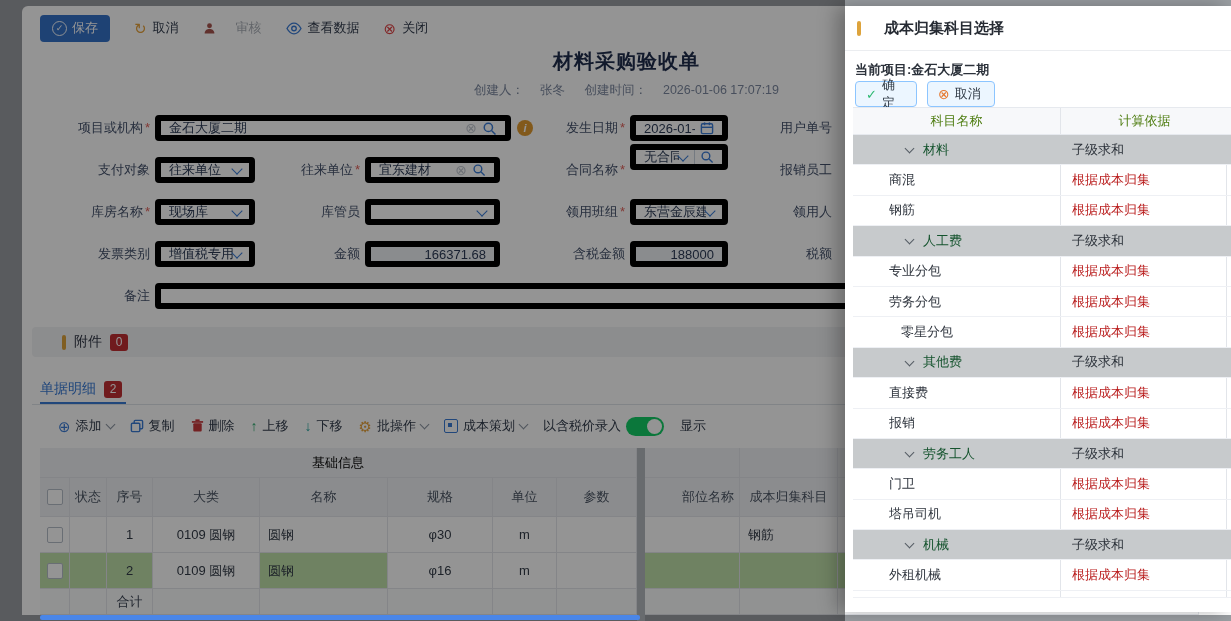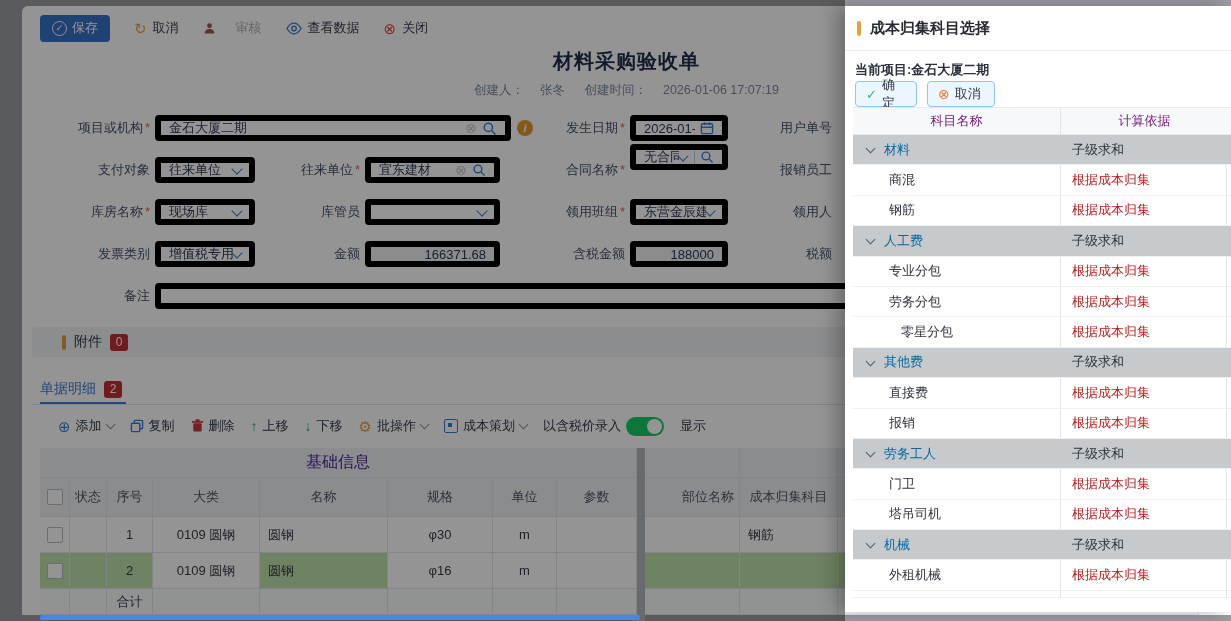--- a/index.html
+++ b/index.html
@@ -62,45 +62,45 @@
   .toggle.on{background:#13ce66;}
   .toggle .knob{position:absolute;top:2px;width:15px;height:15px;border-radius:50%;background:#fff;left:2px;}
   .toggle.on .knob{left:auto;right:2px;}
   
   .gsec{position:absolute;top:442px;}
   .grow{display:flex;}
   .gcell{box-sizing:border-box;border-right:1px solid #e3e6eb;border-bottom:1px solid #e3e6eb;display:flex;align-items:center;
          justify-content:center;font-size:13px;color:#333b47;overflow:hidden;white-space:nowrap;}
   .gcell.left{justify-content:flex-start;padding-left:8px;}
   .ghead .gcell{background:#f0f2f5;color:#4c5665;}
-  .ggroup .gcell{background:#f0f2f5;font-size:16px;color:#4c1d95;}
+  .ggroup .gcell{background:#f0f2f5;font-size:13px;color:#000000;}
   .grow.sel .gcell{background:#bfe0aa;}
   .grow.sel .gcell.edit{background:rgba(255,255,255,.55);}
   .grow.total .gcell{background:#fafbfc;color:#3c4553;}
   .cbx{width:14px;height:14px;border:1px solid #b6bdc8;border-radius:2px;background:#fff;}
   #splitter{position:absolute;left:615px;top:442px;width:8px;height:173px;background:#b4b8bd;}
   #hscroll{position:absolute;left:40px;top:615px;width:600px;height:5px;background:#4a86e8;border-radius:2px;z-index:55;}
   
   #panel-head{position:absolute;left:0;top:0;width:386px;height:44px;border-bottom:1px solid #ebedf0;display:flex;align-items:center;}
   #panel-head .gold-bar{margin-left:12px;}
-  #panel-head .t{font-size:15px;font-weight:bold;color:#262b33;margin-left:9px;}
+  #panel-head .t{font-size:15px;font-weight:bold;color:#262b33;margin-left:23px;}
   #panel-project{position:absolute;left:10px;top:55px;font-size:13px;font-weight:bold;color:#2c323b;}
   .pbtn{position:absolute;top:75px;height:26px;border:1px solid #8cc5ff;background:#ecf6ff;border-radius:4px;display:flex;align-items:center;
         gap:5px;padding:0 10px;font-size:13px;color:#303a46;box-sizing:border-box;cursor:pointer;}
   .ic-ok{color:#2db871;font-size:13px;font-weight:bold;line-height:1;}
   .ic-cancel-o{color:#e6782e;font-size:14px;line-height:1;}
   #ptable{position:absolute;left:8px;top:101px;width:378px;}
   .phead{display:flex;height:26px;border-top:1px solid #e6e9ee;border-bottom:1px solid #e6e9ee;background:#f7f8fa;}
-  .phead .pc{display:flex;align-items:center;justify-content:center;font-size:13px;color:#701a75;}
+  .phead .pc{display:flex;align-items:center;justify-content:center;font-size:13px;color:#4d7c0f;}
   .prow{display:flex;height:30.4px;border-bottom:1px solid #eef0f4;box-sizing:border-box;cursor:pointer;}
   .prow .nm{display:flex;align-items:center;font-size:13px;color:#2f353e;width:207px;box-sizing:border-box;}
   .prow .bs{display:flex;align-items:center;font-size:13px;color:#b91c1c;width:167px;box-sizing:border-box;
             border-left:1px solid #e2e5ea;padding-left:11px;border-right:1px solid #e2e5ea;}
   .prow.group{background:#c7cacc;}
-  .prow.group .nm{color:#0369a1;}
+  .prow.group .nm{color:#14532d;padding-left:39px;}
   .prow.group .bs{color:#2c323a;border-left-color:#c7cacc;border-right-color:#c7cacc;}
   .prow.child .nm{padding-left:36px;}
   .tchev{width:6px;height:6px;border-right:1.5px solid #555c64;border-bottom:1.5px solid #555c64;transform:rotate(45deg);margin:0 10px 2px 14px;flex:none;}
 </style>
 </head>
 <body>
 
 <div id="stage">
   <div id="card">
 

